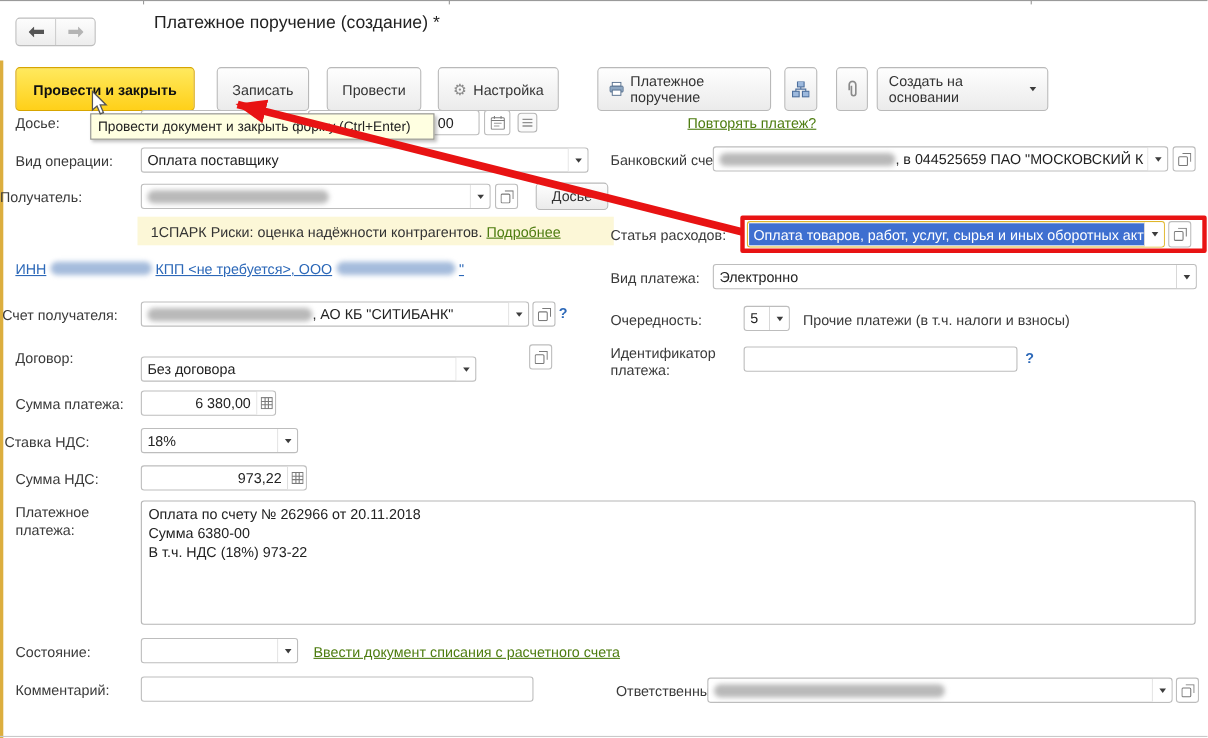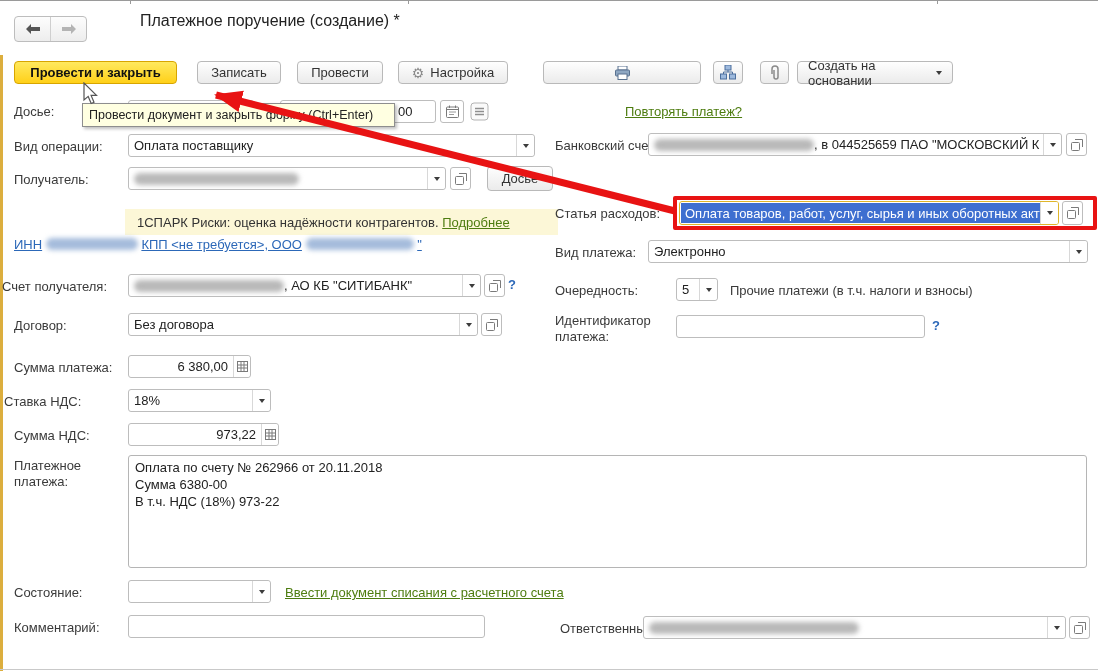--- a/index.html
+++ b/index.html
@@ -20,32 +20,32 @@
   .tri{width:0;height:0;border-left:3.5px solid transparent;border-right:3.5px solid transparent;border-top:4.5px solid #3c3c3c;}
   .iconseg{position:absolute;right:0;top:0;bottom:0;width:16px;display:flex;align-items:center;justify-content:center;
            border-left:1px solid #d8d8d8;background:#fff;border-radius:0 3px 3px 0;}
   .sqbtn{position:absolute;width:21px;height:23px;box-sizing:border-box;border:1px solid #bdbdbd;border-radius:3px;
          background:#fff;display:flex;align-items:center;justify-content:center;}
   .link{position:absolute;color:#4d7c0f;text-decoration:underline;white-space:nowrap;cursor:pointer;}
   .help{position:absolute;color:#2c68b8;font-weight:bold;}
   .pill{display:inline-block;border-radius:7px;filter:blur(2.5px);background:#b9b9b9;height:12px;vertical-align:-1px;}
   .pill.blue{background:#a5bcdc;}
 
-  .tbtn{position:absolute;height:23px;box-sizing:border-box;border:1px solid #b9b9b9;border-radius:4px;
+  .tbtn{position:absolute;height:40px;box-sizing:border-box;border:1px solid #b9b9b9;border-radius:4px;
         background:linear-gradient(#fefefe,#ebebeb);display:flex;align-items:center;justify-content:center;
         gap:6px;color:#333;padding:0 10px;}
   .tbtn.yellow{background:linear-gradient(#ffe95e,#ffd019);border-color:#d7a500;font-weight:bold;color:#111;}
   .navgrp{position:absolute;left:14px;top:16px;width:71px;height:24px;border:1px solid #bdbdbd;border-radius:4px;
           background:linear-gradient(#fdfdfd,#ededed);display:flex;}
   .navgrp .cell{flex:1;display:flex;align-items:center;justify-content:center;}
   .navgrp .cell:first-child{border-right:1px solid #cfcfcf;}
   .title{position:absolute;left:140px;top:12px;font-size:16px;color:#222;}
 
   .banner{position:absolute;left:125px;top:197px;width:433px;height:26px;background:#fcf7d7;
-          display:flex;align-items:center;padding-left:12px;box-sizing:border-box;margin-top:12px;}
+          display:flex;align-items:center;padding-left:12px;box-sizing:border-box;}
   .tooltip{position:absolute;left:82px;top:103px;width:313px;height:24px;background:#ffffe1;border:1px solid #8e8e8e;
            box-sizing:border-box;display:flex;align-items:center;padding:0 6px;font-size:12.5px;color:#222;
            box-shadow:2px 2px 3px rgba(0,0,0,.25);z-index:40;}
   .redbox{position:absolute;left:673px;top:196px;width:424px;height:34px;box-sizing:border-box;
           border:4px solid #e81313;border-radius:2px;z-index:50;pointer-events:none;}
   #overlay{position:absolute;left:0;top:0;z-index:60;pointer-events:none;}
   #cursor{position:absolute;left:83px;top:82px;z-index:70;pointer-events:none;}
   .selfld{position:absolute;box-sizing:border-box;height:24px;border:1px solid #e0b62a;border-radius:3px;background:#fff;}
   .selval{position:absolute;left:1px;top:1px;bottom:1px;right:17px;background:#3e6fd0;color:#fff;
           display:flex;align-items:center;padding-left:4px;white-space:nowrap;overflow:hidden;}
@@ -92,20 +92,21 @@
   <div class="tbtn" style="left:398px;top:61px;width:110px">
     <span style="color:#8a8a8a;font-size:14px">⚙</span>
     <span>Настройка</span>
   </div>
   <div class="tbtn" style="left:543px;top:61px;width:158px">
     <svg width="15" height="14" viewBox="0 0 15 14">
       <rect x="3" y="0" width="9" height="4" fill="#fff" stroke="#58718f"></rect>
       <rect x="0.5" y="4" width="14" height="6" rx="1" fill="#8ea7c2" stroke="#58718f"></rect>
       <rect x="3" y="8" width="9" height="5.5" fill="#fff" stroke="#58718f"></rect>
     </svg>
+    <span>Платежное поручение</span>
   </div>
   <div class="tbtn" style="left:713px;top:61px;width:30px;padding:0">
     <svg width="16" height="15" viewBox="0 0 16 15">
       <rect x="5" y="0" width="6" height="5" fill="#9db9dd" stroke="#4d6f9d"></rect>
       <rect x="0.5" y="9" width="6" height="5" fill="#9db9dd" stroke="#4d6f9d"></rect>
       <rect x="9.5" y="9" width="6" height="5" fill="#9db9dd" stroke="#4d6f9d"></rect>
       <path d="M8 5 L8 7 M3.5 9 L3.5 7 L12.5 7 L12.5 9" stroke="#4d6f9d" fill="none"></path>
     </svg>
   </div>
   <div class="tbtn" style="left:760px;top:61px;width:29px;padding:0">
@@ -140,21 +141,21 @@
   <div class="link" style="left:625px;top:104px">Повторять платеж?</div>
 
   <div class="lbl" style="left:14px;top:139px">Вид операции:</div>
   <div class="fld" style="left:128px;top:134px;width:407px;padding-right:20px">
     <span>Оплата поставщику</span>
     <span class="ddseg">
         <span class="tri"></span>
       </span>
   </div>
 
-  <div class="lbl" style="left:14px;top:172px">Получатель:</div>
+  <div class="lbl" style="left:0;top:172px">Получатель:</div>
   <div class="fld" style="left:128px;top:167px;width:318px;padding-right:20px">
     <span class="pill" style="width:165px"></span>
     <span class="ddseg">
         <span class="tri"></span>
       </span>
   </div>
   <div class="sqbtn" style="left:450px;top:167px">
     <svg width="12" height="12" viewBox="0 0 12 12">
       <rect x="0.5" y="3.5" width="8" height="8" rx="1" fill="#fff" stroke="#7a7a7a"></rect>
       <path d="M4 0.5 H11.5 V8" fill="none" stroke="#7a7a7a"></path>
@@ -187,21 +188,21 @@
   </div>
   <div class="sqbtn" style="left:484px;top:274px">
     <svg width="12" height="12" viewBox="0 0 12 12">
       <rect x="0.5" y="3.5" width="8" height="8" rx="1" fill="#fff" stroke="#7a7a7a"></rect>
       <path d="M4 0.5 H11.5 V8" fill="none" stroke="#7a7a7a"></path>
     </svg>
   </div>
   <div class="help" style="left:508px;top:277px">?</div>
 
   <div class="lbl" style="left:14px;top:318px">Договор:</div>
-  <div class="fld" style="left:128px;top:313px;width:350px;padding-right:20px">
+  <div class="fld" style="left:128px;top:324px;width:305px;padding-right:20px">
     <span>Без договора</span>
     <span class="ddseg">
         <span class="tri"></span>
       </span>
   </div>
   <div class="sqbtn" style="left:481px;top:313px">
     <svg width="12" height="12" viewBox="0 0 12 12">
       <rect x="0.5" y="3.5" width="8" height="8" rx="1" fill="#fff" stroke="#7a7a7a"></rect>
       <path d="M4 0.5 H11.5 V8" fill="none" stroke="#7a7a7a"></path>
     </svg>

